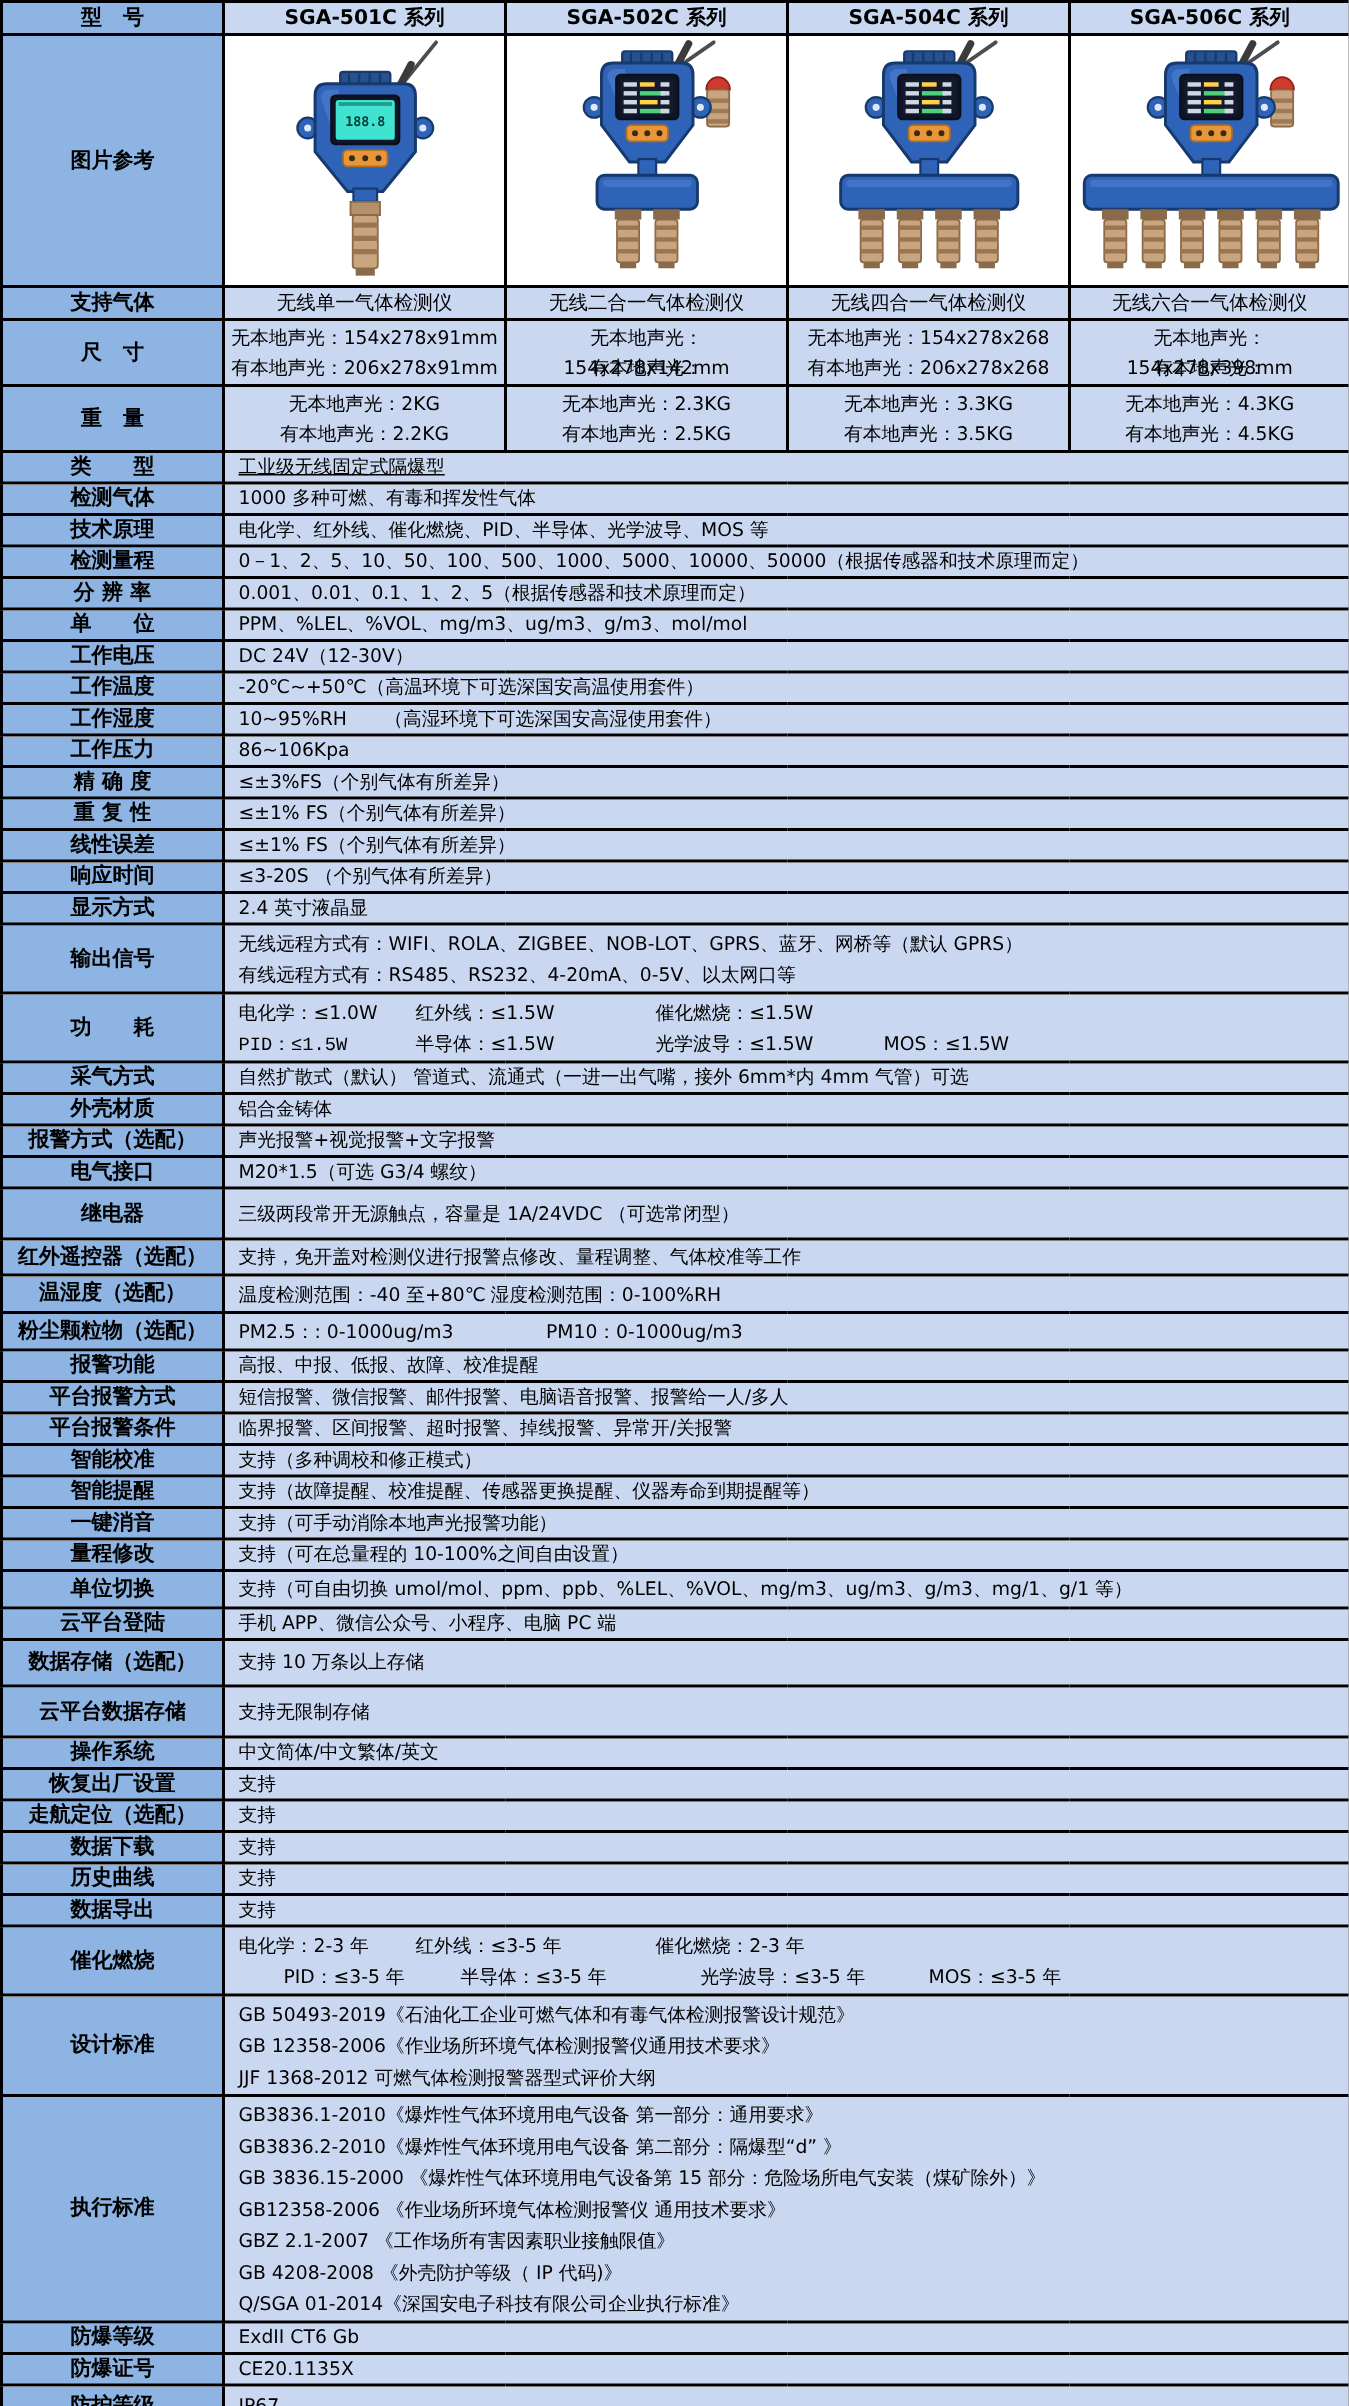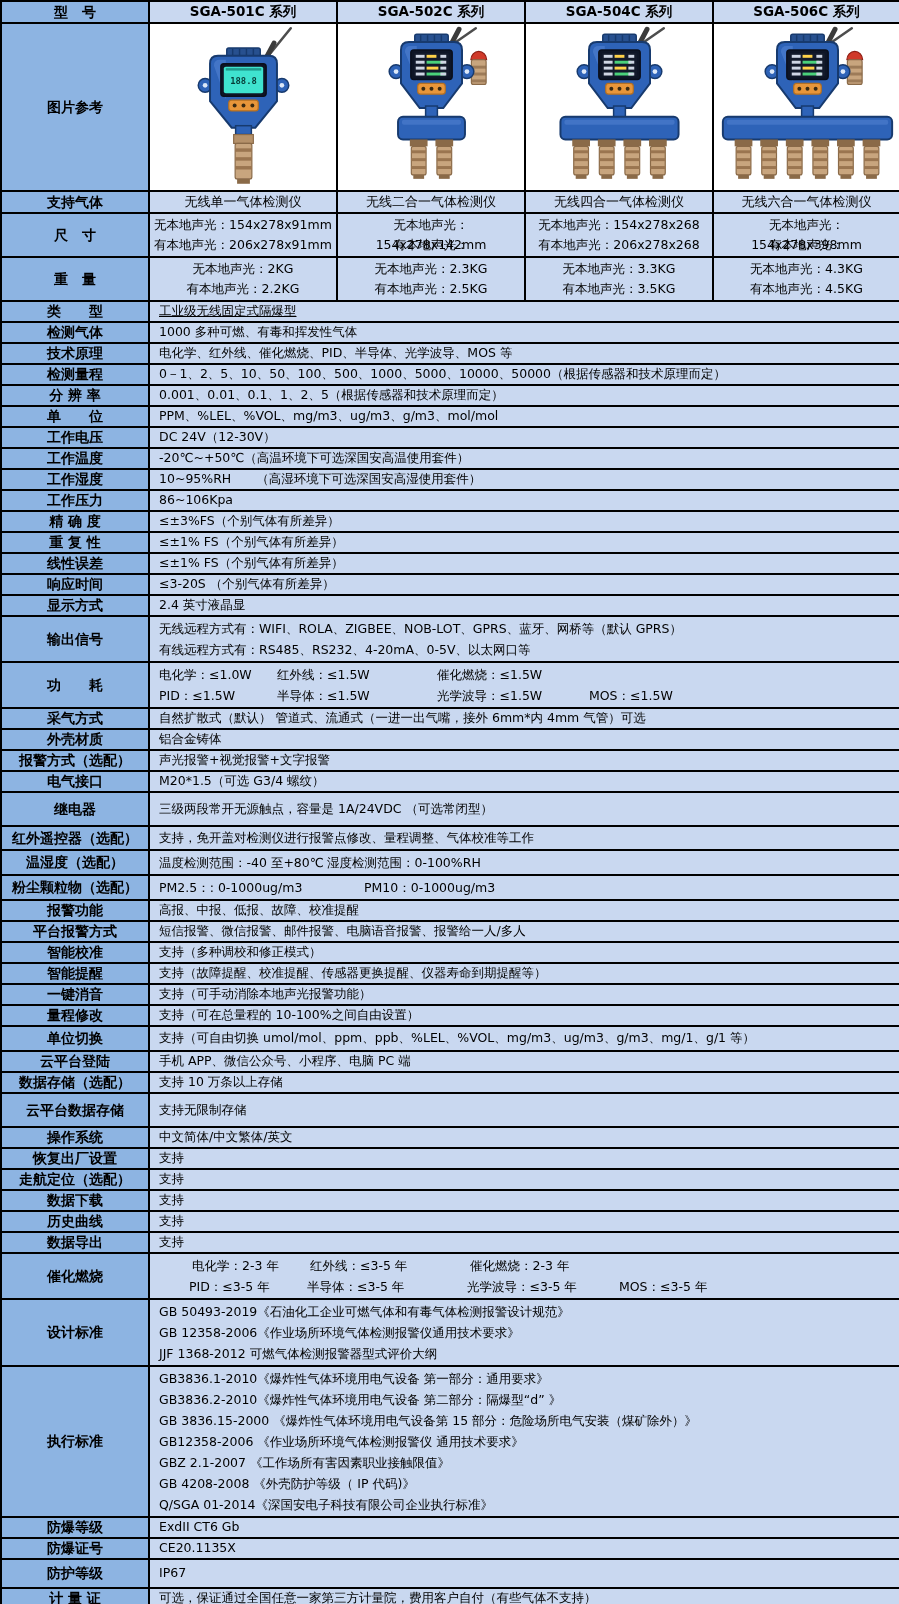--- a/index.html
+++ b/index.html
@@ -378,21 +378,21 @@
         <th class="lbl">输出信号</th>
         <td class="val" colspan="4">
           <div class="ln">无线远程方式有：WIFI、ROLA、ZIGBEE、NOB-LOT、GPRS、蓝牙、网桥等（默认 GPRS）</div>
           <div class="ln">有线远程方式有：RS485、RS232、4-20mA、0-5V、以太网口等</div>
         </td>
       </tr>
       <tr style="height: 42px;">
         <th class="lbl">功　　耗</th>
         <td class="val" colspan="4">
           <div class="ln cols"><span style="min-width: 118px;">电化学：≤1.0W</span><span style="min-width: 160px;">红外线：≤1.5W</span><span style="min-width: 152px;">催化燃烧：≤1.5W</span></div>
-          <div class="ln cols"><span style="min-width: 118px;">PID：≤1.5W</span><span style="min-width: 160px;">半导体：≤1.5W</span><span style="min-width: 152px;">光学波导：≤1.5W</span><span>MOS：≤1.5W</span></div>
+          <div class="ln cols"><span style="min-width: 118px; font-family: Liberation Mono, monospace;">PID：≤1.5W</span><span style="min-width: 160px;">半导体：≤1.5W</span><span style="min-width: 152px;">光学波导：≤1.5W</span><span>MOS：≤1.5W</span></div>
         </td>
       </tr>
       <tr style="height: 21px;">
         <th class="lbl">采气方式</th>
         <td class="val" colspan="4"><span>自然扩散式（默认） 管道式、流通式（一进一出气嘴，接外 6mm*内 4mm 气管）可选</span></td>
       </tr>
       <tr style="height: 21px;">
         <th class="lbl">外壳材质</th>
         <td class="val" colspan="4"><span>铝合金铸体</span></td>
       </tr>
@@ -426,20 +426,24 @@
       </tr>
       <tr style="height: 21px;">
         <th class="lbl">报警功能</th>
         <td class="val" colspan="4"><span>高报、中报、低报、故障、校准提醒</span></td>
       </tr>
       <tr style="height: 21px;">
         <th class="lbl">平台报警方式</th>
         <td class="val" colspan="4"><span>短信报警、微信报警、邮件报警、电脑语音报警、报警给一人/多人</span></td>
       </tr>
       <tr style="height: 21px;">
+        <th class="lbl">平台报警条件</th>
+        <td class="val" colspan="4"><span>临界报警、区间报警、超时报警、掉线报警、异常开/关报警</span></td>
+      </tr>
+      <tr style="height: 21px;">
         <th class="lbl">智能校准</th>
         <td class="val" colspan="4"><span>支持（多种调校和修正模式）</span></td>
       </tr>
       <tr style="height: 21px;">
         <th class="lbl">智能提醒</th>
         <td class="val" colspan="4"><span>支持（故障提醒、校准提醒、传感器更换提醒、仪器寿命到期提醒等）</span></td>
       </tr>
       <tr style="height: 21px;">
         <th class="lbl">一键消音</th>
         <td class="val" colspan="4"><span>支持（可手动消除本地声光报警功能）</span></td>
@@ -449,21 +453,21 @@
         <td class="val" colspan="4"><span>支持（可在总量程的 10-100%之间自由设置）</span></td>
       </tr>
       <tr style="height: 25px;">
         <th class="lbl">单位切换</th>
         <td class="val" colspan="4"><span>支持（可自由切换 umol/mol、ppm、ppb、%LEL、%VOL、mg/m3、ug/m3、g/m3、mg/1、g/1 等）</span></td>
       </tr>
       <tr style="height: 21px;">
         <th class="lbl">云平台登陆</th>
         <td class="val" colspan="4"><span>手机 APP、微信公众号、小程序、电脑 PC 端</span></td>
       </tr>
-      <tr style="height: 21px;">
+      <tr style="height: 31px;">
         <th class="lbl">数据存储（选配）</th>
         <td class="val" colspan="4"><span>支持 10 万条以上存储</span></td>
       </tr>
       <tr style="height: 34px;">
         <th class="lbl">云平台数据存储</th>
         <td class="val" colspan="4"><span>支持无限制存储</span></td>
       </tr>
       <tr style="height: 21px;">
         <th class="lbl">操作系统</th>
         <td class="val" colspan="4"><span>中文简体/中文繁体/英文</span></td>
@@ -484,21 +488,21 @@
         <th class="lbl">历史曲线</th>
         <td class="val" colspan="4"><span>支持</span></td>
       </tr>
       <tr style="height: 21px;">
         <th class="lbl">数据导出</th>
         <td class="val" colspan="4"><span>支持</span></td>
       </tr>
       <tr style="height: 42px;">
         <th class="lbl">催化燃烧</th>
         <td class="val" colspan="4">
-          <div class="ln cols"><span style="min-width: 118px; margin-left: 33px;">电化学：2-3 年</span><span style="min-width: 160px;">红外线：≤3-5 年</span><span style="min-width: 152px;">催化燃烧：2-3 年</span></div>
+          <div class="ln cols"><span style="min-width: 118px;">电化学：2-3 年</span><span style="min-width: 160px;">红外线：≤3-5 年</span><span style="min-width: 152px;">催化燃烧：2-3 年</span></div>
           <div class="ln cols"><span style="min-width: 118px; margin-left: 30px;">PID：≤3-5 年</span><span style="min-width: 160px;">半导体：≤3-5 年</span><span style="min-width: 152px;">光学波导：≤3-5 年</span><span>MOS：≤3-5 年</span></div>
         </td>
       </tr>
       <tr style="height: 63px;">
         <th class="lbl">设计标准</th>
         <td class="val" colspan="4">
           <div class="ln">GB 50493-2019《石油化工企业可燃气体和有毒气体检测报警设计规范》</div>
           <div class="ln">GB 12358-2006《作业场所环境气体检测报警仪通用技术要求》</div>
           <div class="ln">JJF 1368-2012 可燃气体检测报警器型式评价大纲</div>
         </td>

